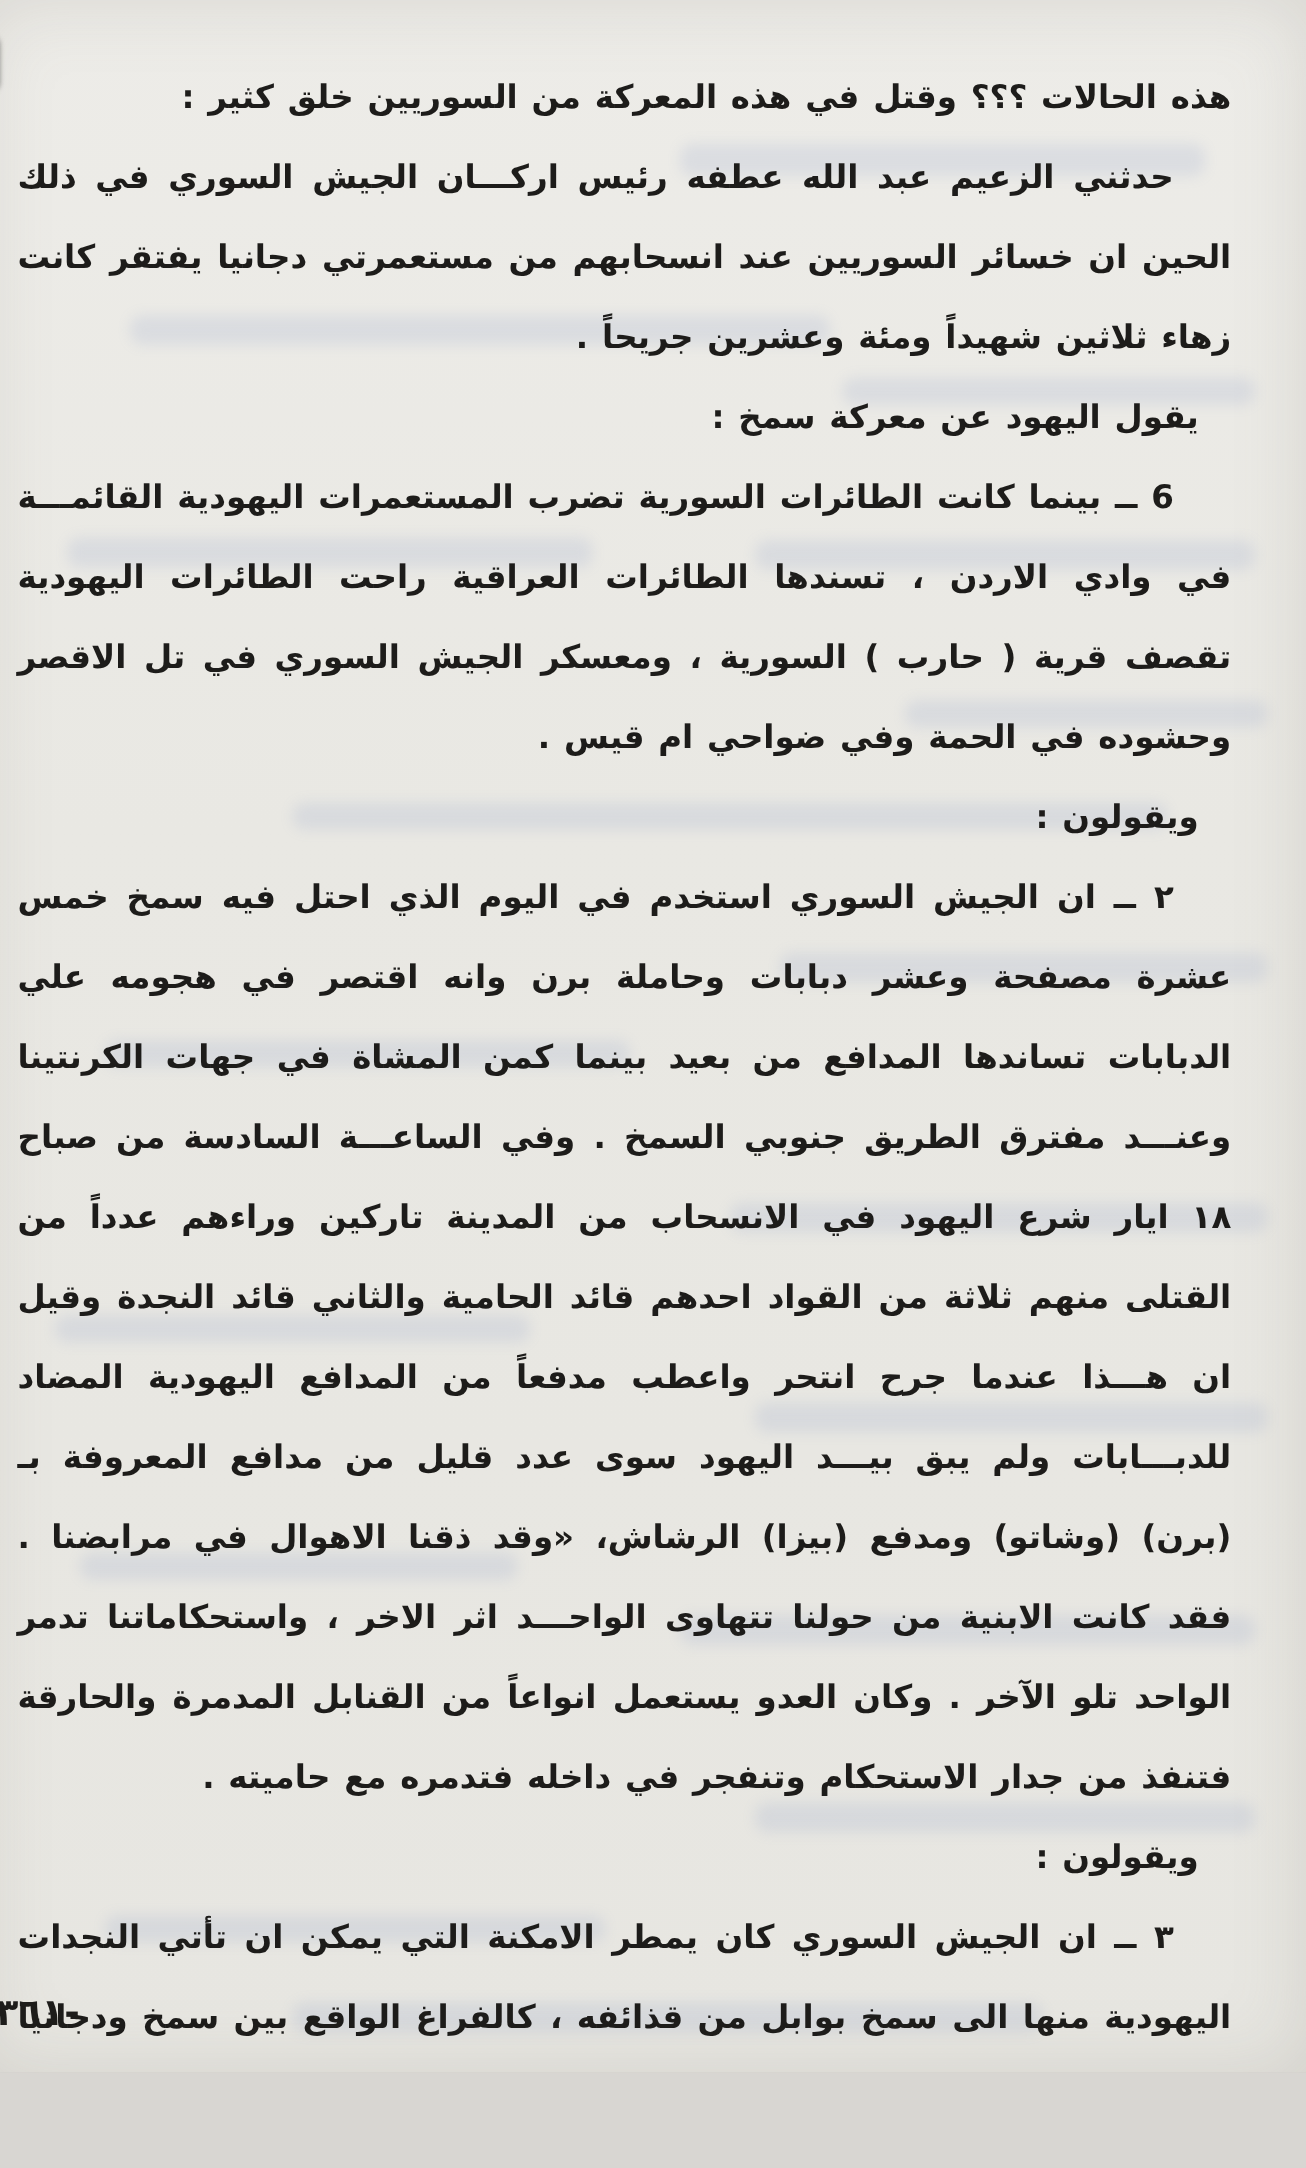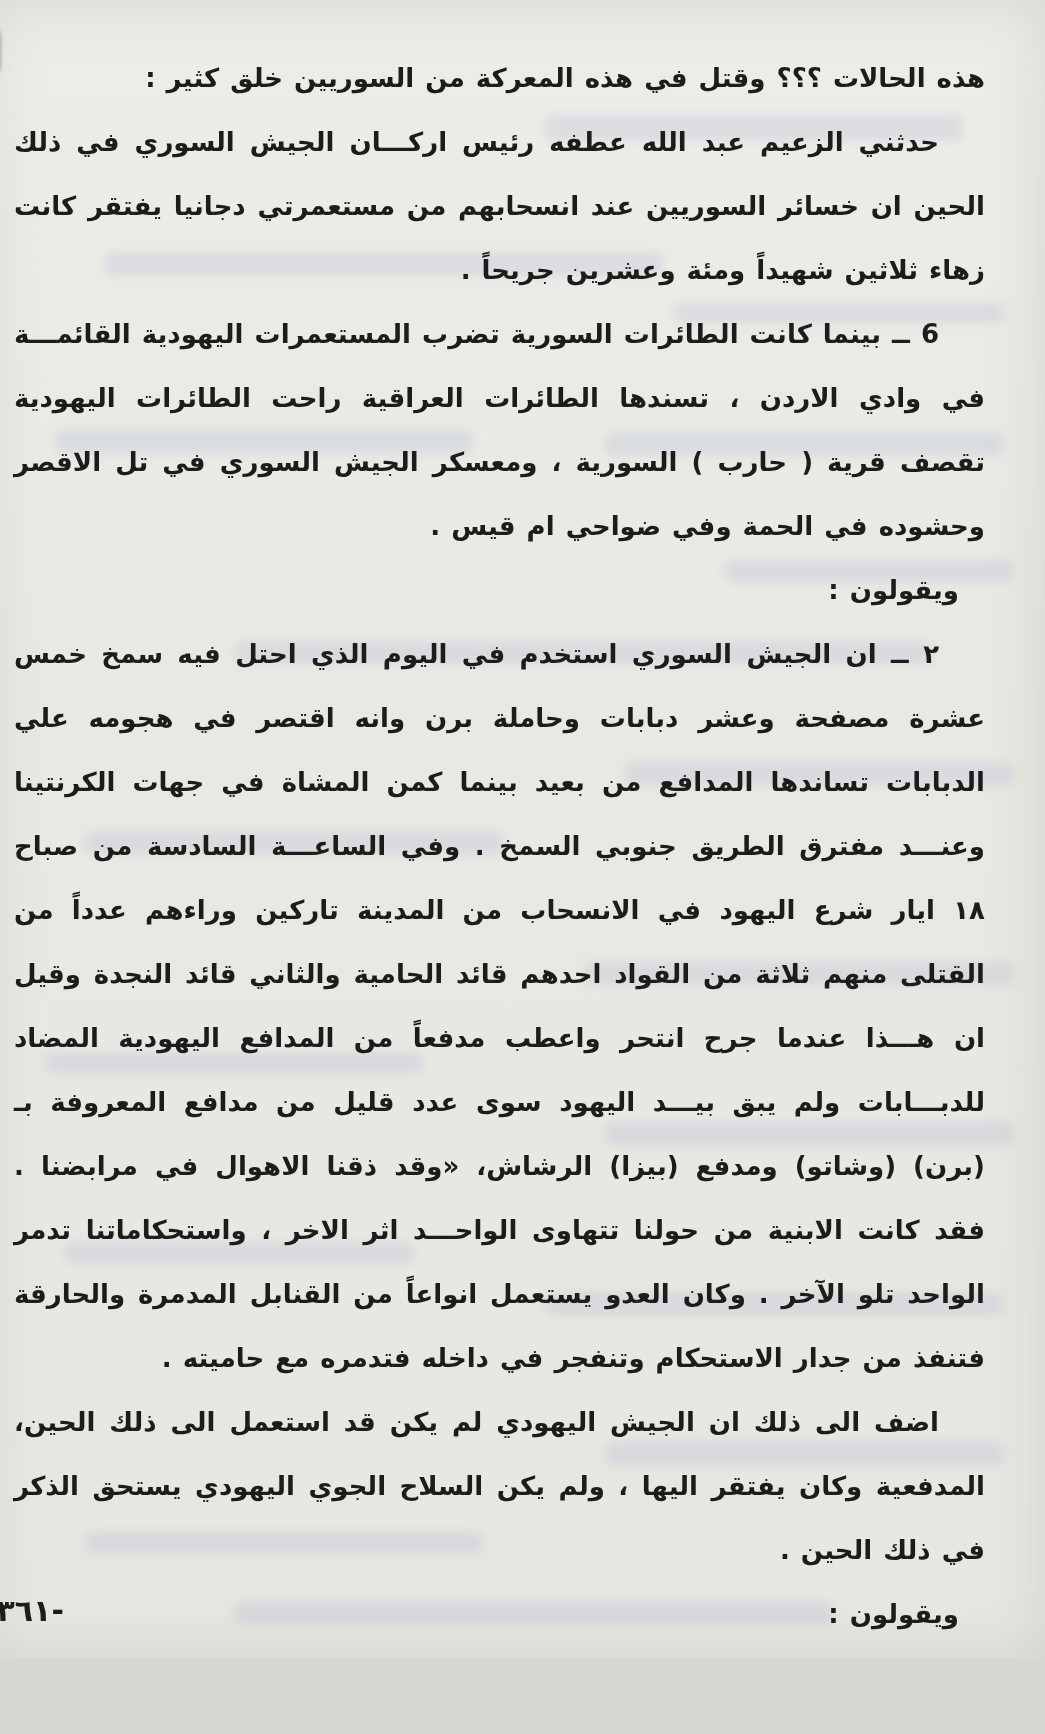--- a/index.html
+++ b/index.html
@@ -64,23 +64,23 @@
     <div class="b" style="left:560px;top:1292px;width:460px;height:24px;"></div>
     <div class="b" style="left:620px;top:1442px;width:400px;height:24px;"></div>
     <div class="b" style="left:100px;top:1532px;width:400px;height:22px;"></div>
     <div class="b" style="left:250px;top:1602px;width:600px;height:24px;"></div>
   </div>
   <div class="smudge"></div>
 
   <div class="text-layer">
     <p class="line-end gap-s">هذه الحالات ؟؟؟ وقتل في هذه المعركة من السوريين خلق كثير :</p>
     <p class="p-indent gap-s">حدثني الزعيم عبد الله عطفه رئيس اركـــان الجيش السوري في ذلك الحين ان خسائر السوريين عند انسحابهم من مستعمرتي دجانيا يفتقر كانت زهاء ثلاثين شهيداً ومئة وعشرين جريحاً .</p>
+    <p class="opener gap-s">يقول اليهود عن معركة سمخ :</p>
     <p class="p-indent gap-m">6 ــ بينما كانت الطائرات السورية تضرب المستعمرات اليهودية القائمـــة في وادي الاردن ، تسندها الطائرات العراقية راحت الطائرات اليهودية تقصف قرية ( حارب ) السورية ، ومعسكر الجيش السوري في تل الاقصر وحشوده في الحمة وفي ضواحي ام قيس .</p>
     <p class="opener gap-s">ويقولون :</p>
     <p class="p-indent gap-m">٢ ــ ان الجيش السوري استخدم في اليوم الذي احتل فيه سمخ خمس عشرة مصفحة وعشر دبابات وحاملة برن وانه اقتصر في هجومه علي الدبابات تساندها المدافع من بعيد بينما كمن المشاة في جهات الكرنتينا وعنـــد مفترق الطريق جنوبي السمخ . وفي الساعـــة السادسة من صباح ١٨ ايار شرع اليهود في الانسحاب من المدينة تاركين وراءهم عدداً من القتلى منهم ثلاثة من القواد احدهم قائد الحامية والثاني قائد النجدة وقيل ان هـــذا عندما جرح انتحر واعطب مدفعاً من المدافع اليهودية المضاد للدبـــابات ولم يبق بيـــد اليهود سوى عدد قليل من مدافع المعروفة بـ (برن) (وشاتو) ومدفع (بيزا) الرشاش، «وقد ذقنا الاهوال في مرابضنا . فقد كانت الابنية من حولنا تتهاوى الواحـــد اثر الاخر ، واستحكاماتنا تدمر الواحد تلو الآخر . وكان العدو يستعمل انواعاً من القنابل المدمرة والحارقة فتنفذ من جدار الاستحكام وتنفجر في داخله فتدمره مع حاميته .</p>
-    <p class="p-indent gap-s">اضف الى ذلك ان الجيش اليهودي لم يكن قد استعمل الى ذلك الحين، المدفعية وكان يفتقر اليها ، ولم يكن السلاح الجوي اليهودي يستحق الذكر في ذلك الحين .</p>
     <p class="opener gap-m">ويقولون :</p>
     <p class="p-indent">٣ ــ ان الجيش السوري كان يمطر الامكنة التي يمكن ان تأتي النجدات اليهودية منها الى سمخ بوابل من قذائفه ، كالفراغ الواقع بين سمخ ودجانيا ، والفراغ الواقع بين سمخ ومستعمرات فيكيم ومسعدة وشعار هاجولان ، وهذا ما جعل الانسحاب من سمخ عسيراً وهو الذي جعلهم يفقدون عدداً كبيراً من رجالهم عندما انسحبوا . ولاسيما لان الانسحاب جرى دون تغطية ، ومن استطاع النجاة لا يستطيع ان يذكر كيف نجا . فقد لجأ عدد كبير من الجرحى الى ركام شجر الصبر ، وانطرح عددا آخر بين الاعشاب ، ومات معظمهم من التزيف . والذين كتبت لهم الحياة فروا في اتجاه (دجانيا) ولما سقطت سمخ بيد السوريين</p>
   </div>
 
   <div class="page-number">-٣٦١-</div>
 
 </div>
 
 </body></html>

